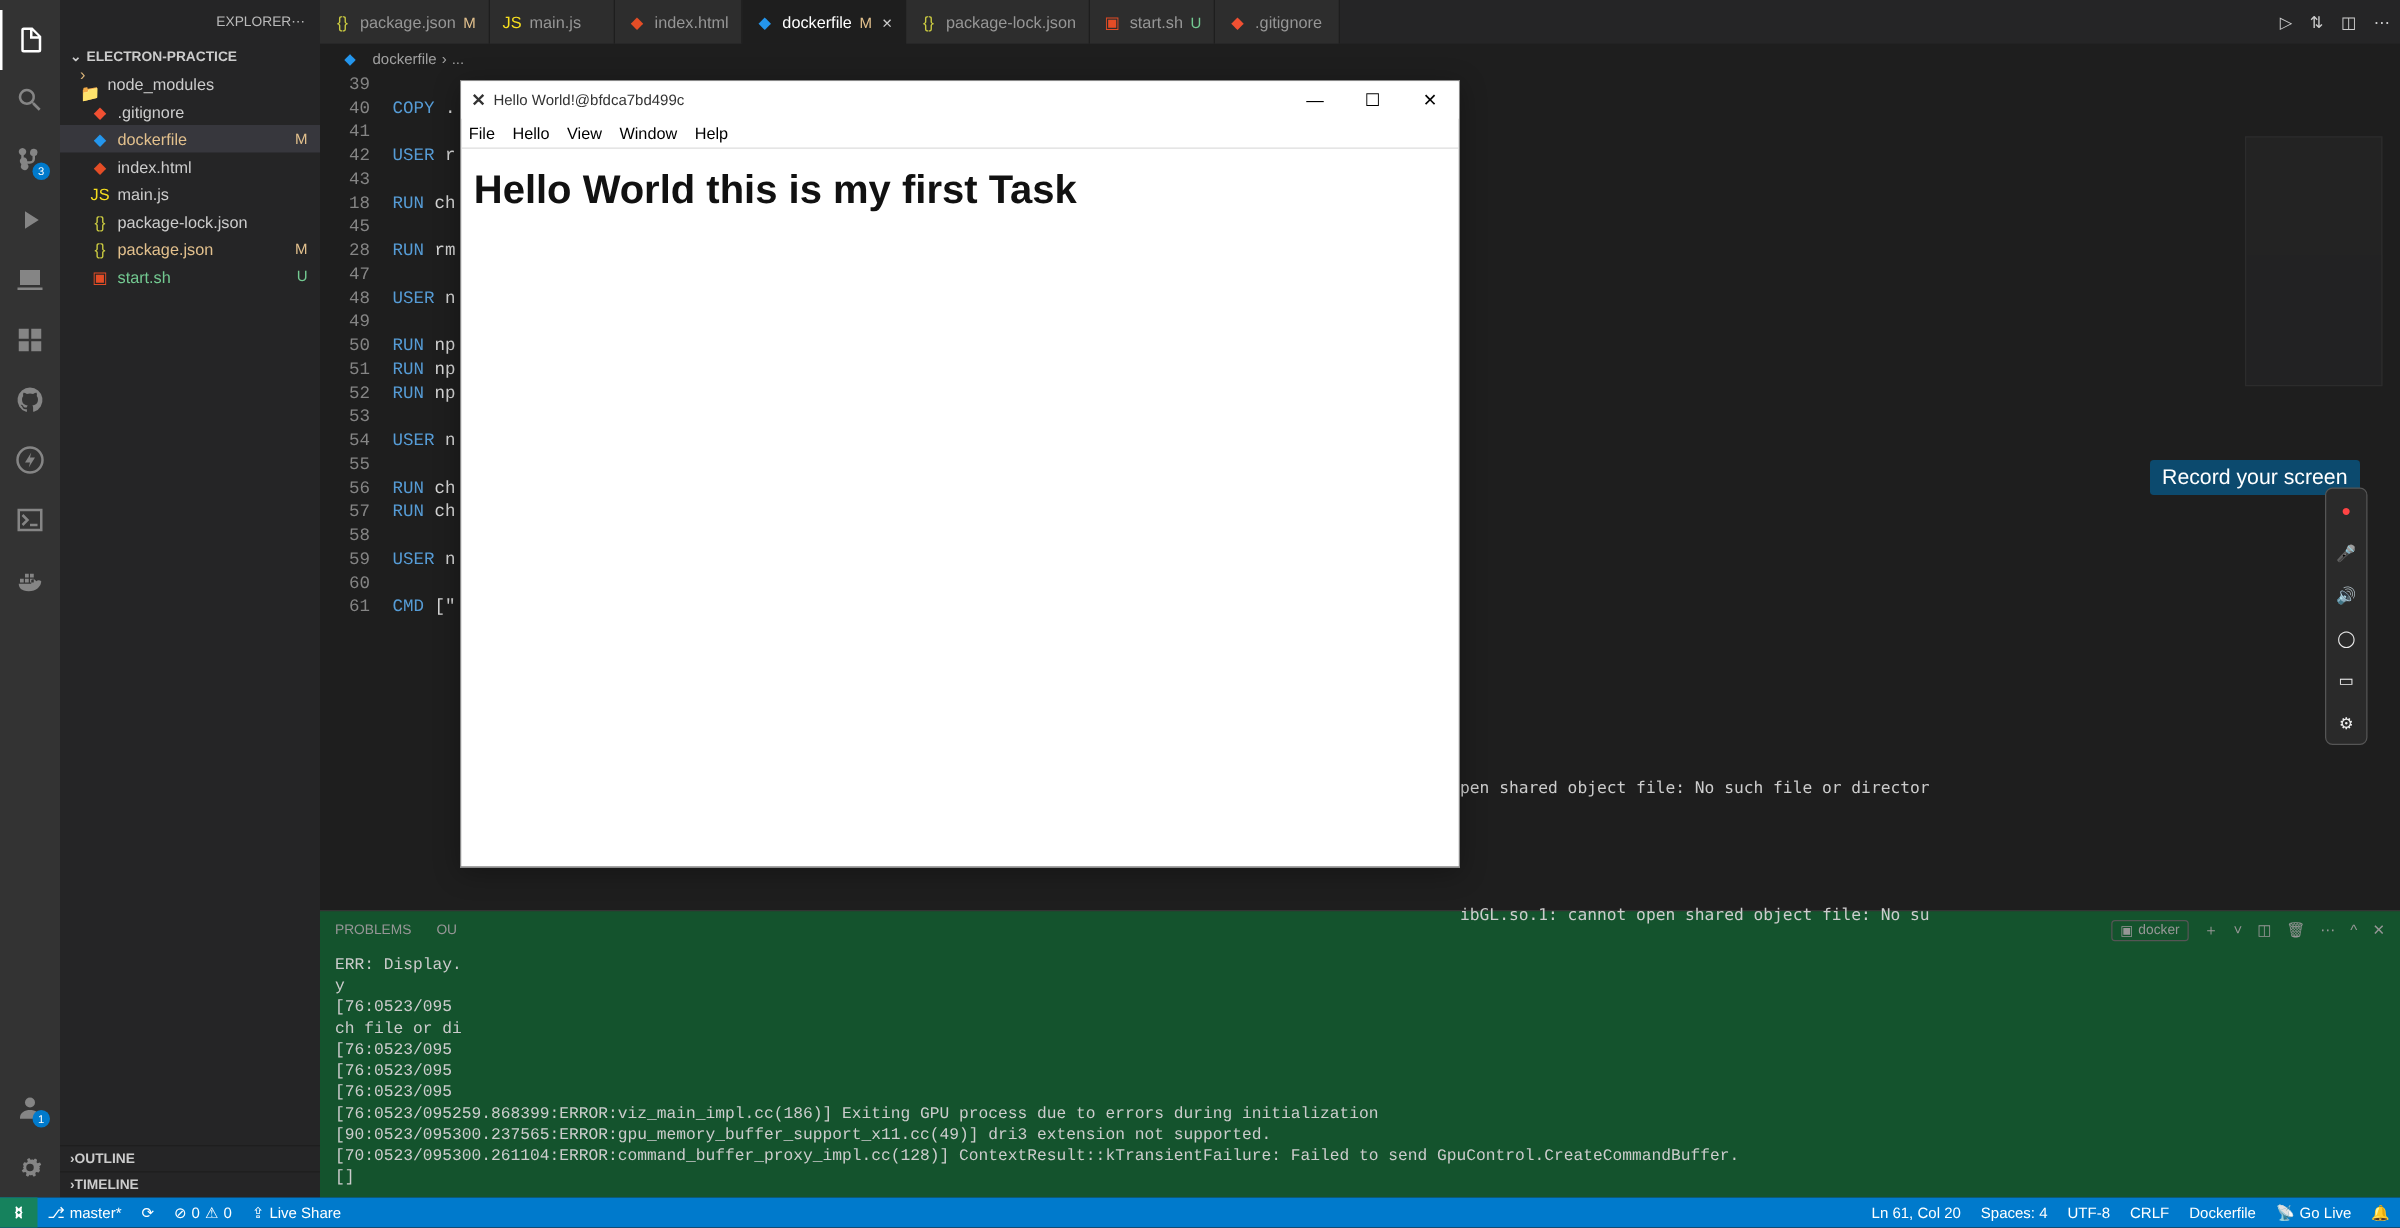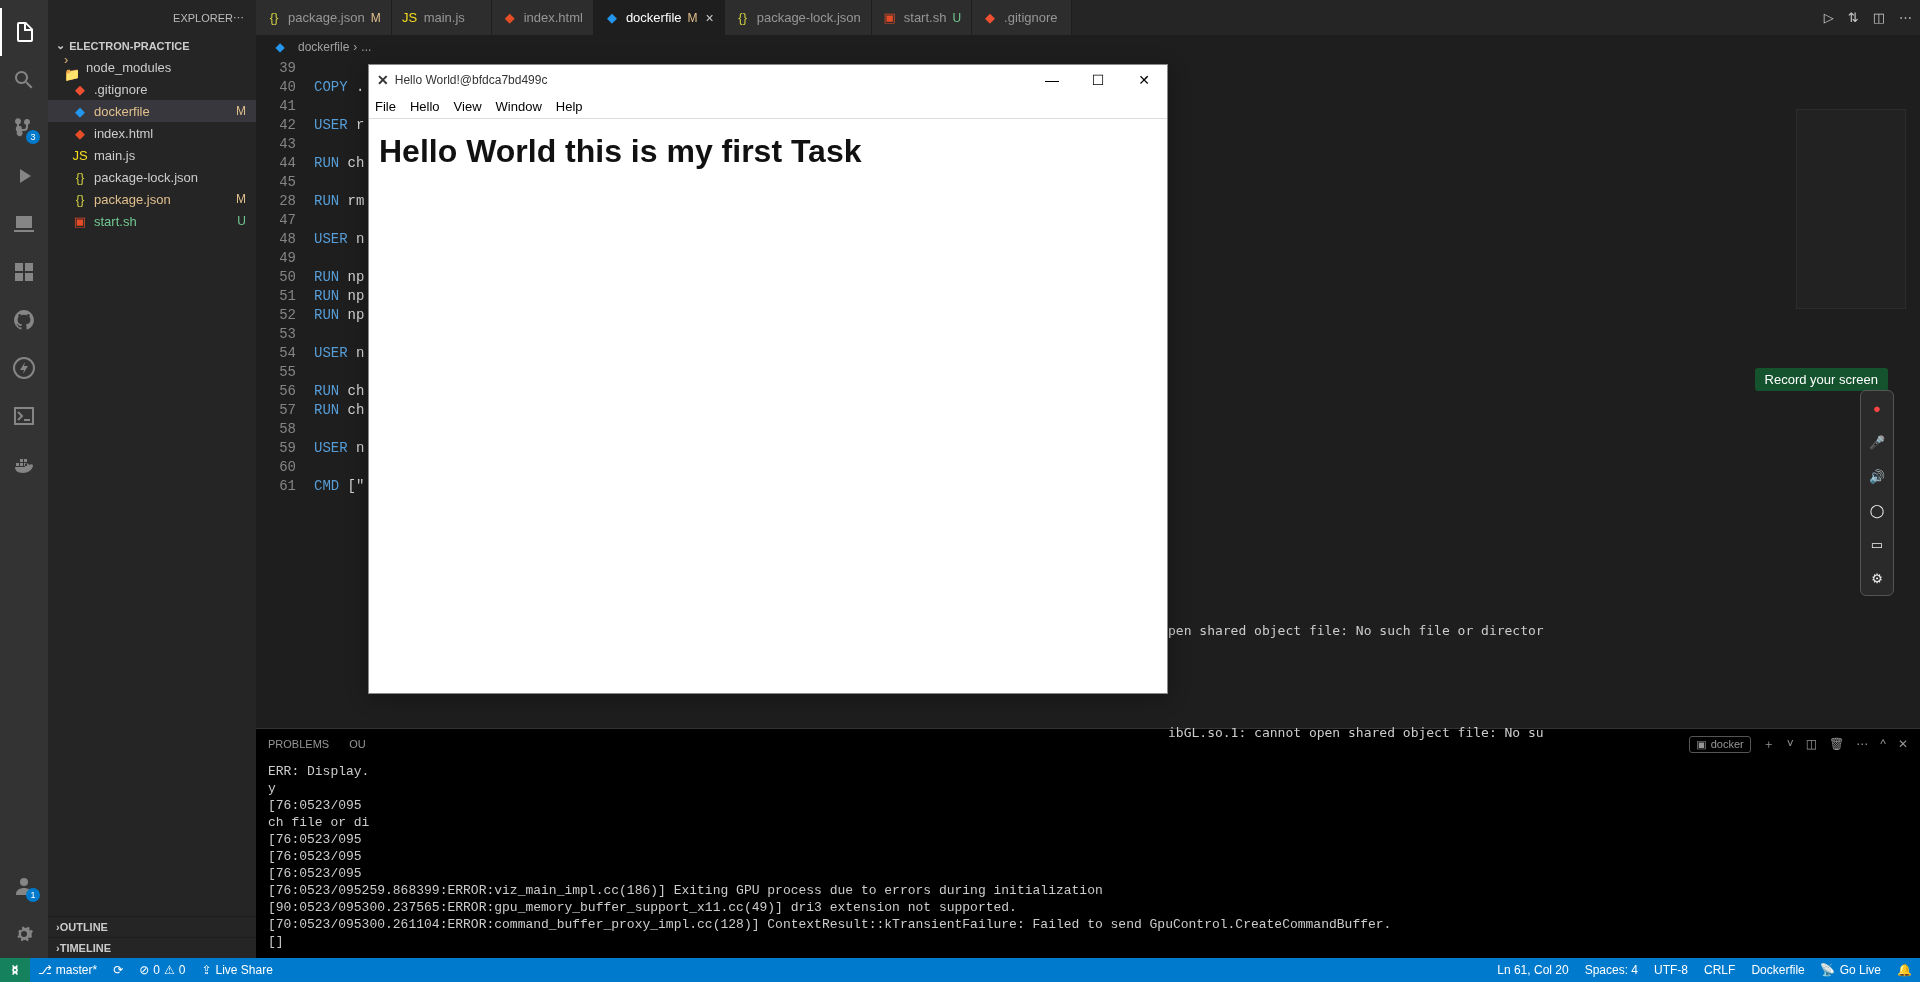--- a/index.html
+++ b/index.html
@@ -102,21 +102,21 @@
 .gutter-marker {
   position: absolute; left: 55px; width: 3px; height: 19px; background: #007acc;
 }
 .cmdkw { color: #569cd6; }
 .minimap {
   position: absolute; right: 14px; top: 50px; width: 110px; height: 200px;
   background: #252526; opacity: 0.7; border: 1px solid #333;
 }
 .panel {
   height: 230px; border-top: 1px solid #333; display: flex; flex-direction: column;
-  background: #000000;
+  background: #14532d;
 }
 .panel-tabs {
   height: 30px; display: flex; align-items: center; padding: 0 12px;
   font-size: 11px; color: #969696; gap: 20px;
 }
 .panel-tab { cursor: pointer; text-transform: uppercase; }
 .panel-actions { margin-left: auto; display: flex; align-items: center; gap: 12px; font-size: 12px; }
 .terminal-dropdown { display: flex; align-items: center; gap: 4px; border: 1px solid #555; padding: 1px 6px; border-radius: 3px; font-size: 11px; }
 .terminal-content {
   flex: 1; font-family: Consolas, "Courier New", monospace; font-size: 13px;
@@ -151,22 +151,22 @@
 }
 .app-menubar {
   height: 24px; display: flex; align-items: center; padding: 0 6px;
   font-size: 13px; gap: 14px; color: #000; border-bottom: 1px solid #ddd; text-align: center;
 }
 .app-menu-item { cursor: pointer; }
 .app-content { flex: 1; padding: 14px 10px; }
 .app-content h1 { font-size: 32px; font-weight: 800; color: #111; }
 
 .rec-tooltip {
-  position: absolute; right: 32px; top: 368px; background: #14532d; color: #fff;
-  padding: 4px 10px; font-size: 13px; border-radius: 3px; z-index: 70;
+  position: absolute; right: 32px; top: 368px; background: #0c4a6e; color: #fff;
+  padding: 4px 10px; font-size: 17px; border-radius: 3px; z-index: 70;
 }
 .rec-toolbar {
   position: absolute; right: 26px; top: 390px; width: 34px; background: #2a2a2a;
   border: 1px solid #555; border-radius: 6px; z-index: 70; padding: 6px 0;
   display: flex; flex-direction: column; align-items: center; gap: 12px;
 }
 .rec-btn { width: 22px; height: 22px; color: #eee; display: flex; align-items: center; justify-content: center; cursor: pointer; }
 .rec-btn.record { color: #ff4444; }
 .icon-html { color: #e44d26; }
 .icon-js { color: #f7df1e; }
@@ -355,21 +355,21 @@
     <span>›</span>
     <span>...</span>
   </div>
   <div class="editor-area">
     <div class="gutter" id="gutter">
         <div class="gutter-line">39</div>
         <div class="gutter-line">40</div>
         <div class="gutter-line">41</div>
         <div class="gutter-line">42</div>
         <div class="gutter-line">43</div>
-        <div class="gutter-line">44</div>
+        <div class="gutter-line">18</div>
         <div class="gutter-line">45</div>
         <div class="gutter-line">28</div>
         <div class="gutter-line">47</div>
         <div class="gutter-line">48</div>
         <div class="gutter-line">49</div>
         <div class="gutter-line">50</div>
         <div class="gutter-line">51</div>
         <div class="gutter-line">52</div>
         <div class="gutter-line">53</div>
         <div class="gutter-line">54</div>

